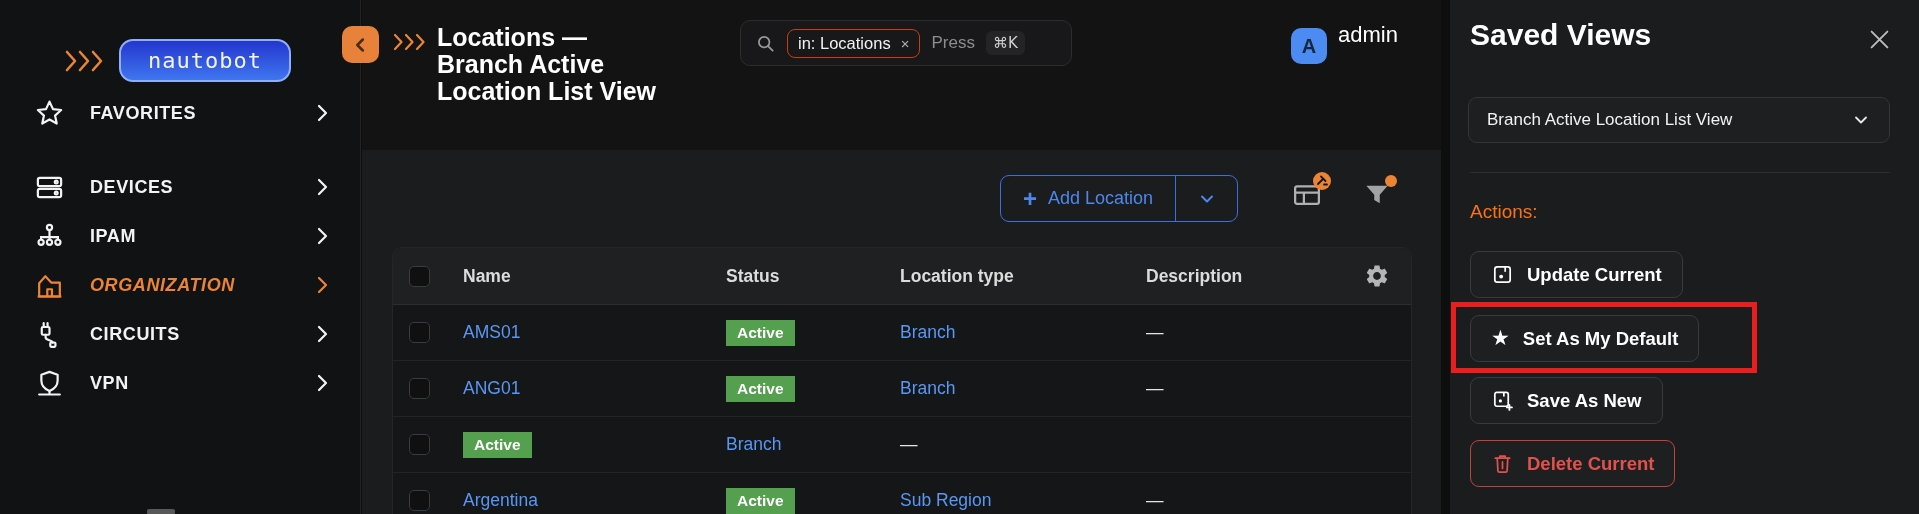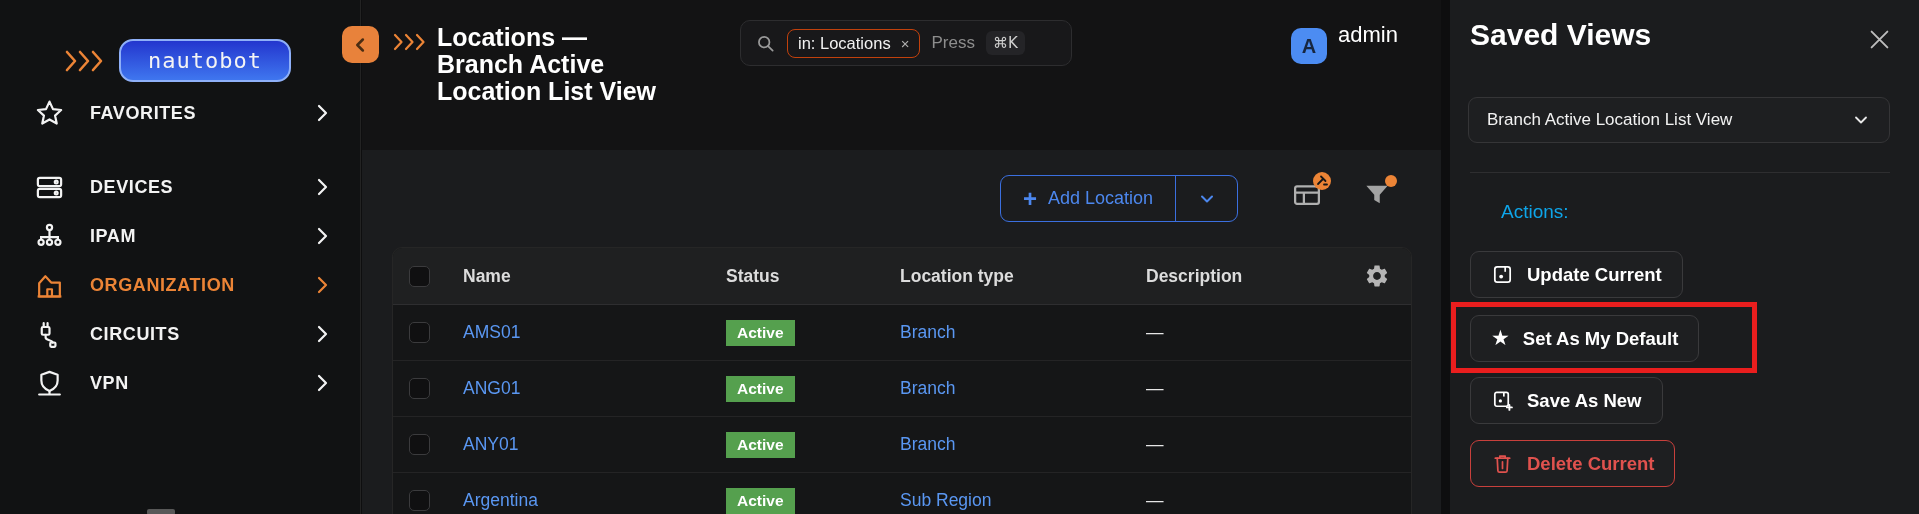--- a/index.html
+++ b/index.html
@@ -11,21 +11,21 @@
   .sidebar { position:absolute; left:0; top:0; width:361px; height:100%; background:#111213; border-right:1px solid #232323; }
   .logo { position:absolute; left:64px; top:27px; display:flex; align-items:center; gap:9px; cursor:pointer;margin-top:12px; }
   .logo-chevrons { color:#EC8436; }
   .logo-pill { display:flex; align-items:center; justify-content:center; width:172px; height:43px;
     border-radius:14px; border:2px solid #8fb0f8; background:linear-gradient(180deg,#2336CE 0%, #3F76EF 100%);
     font-family:"DejaVu Sans Mono", monospace; font-size:22px; color:#f4f4f4; letter-spacing:1px; }
   .nav-item { position:absolute; left:0; width:100%; height:48px; display:flex; align-items:center; padding-left:32px; color:#f3f3f3; cursor:pointer; }
   .nav-icon { width:34px; height:34px; display:flex; align-items:center; justify-content:center; }
   .nav-label { margin-left:24px; font-size:18px; font-weight:700; letter-spacing:.6px; }
   .nav-chev { position:absolute; right:26px; top:50%; transform:translateY(-50%); }
-  .nav-item.active { color:#EC8436; }
+  .nav-item.active { color:#EC8436;font-style:italic; }
   .partial-icon { position:absolute; left:147px; top:509px; width:28px; height:6px; background:#585858; border-radius:2px; }
 
   
   .collapse-btn { position:absolute; left:342px; top:26px; width:37px; height:37px; border:none; border-radius:10px;
     background:#E8823B; display:flex; align-items:center; justify-content:center; cursor:pointer; z-index:4; }
 
   
   .main-header { position:absolute; left:362px; top:0; width:1079px; height:150px; background:#131314; }
   .title-chevrons { position:absolute; left:31px; top:33px; color:#EC8436; }
   .page-title { position:absolute; left:75px; top:24px; width:260px; font-size:25px; line-height:1.08; font-weight:700; color:#fff; white-space:pre-line; }
@@ -65,21 +65,21 @@
   .gear-cell { display:flex; justify-content:center; cursor:pointer; }
 
   
   .panel { position:absolute; left:1450px; top:0; width:469px; height:100%; background:#1b1c1e; }
   .panel-title { position:absolute; left:20px; top:18px; font-size:30px; font-weight:700; color:#fff; }
   .panel-close { position:absolute; right:26px; top:26px; cursor:pointer; color:#bdbdbd; }
   .view-select { position:absolute; left:18px; top:97px; width:422px; height:46px; background:#1e1f21; border:1px solid #353537;
     border-radius:9px; display:flex; align-items:center; padding:0 18px; cursor:pointer; }
   .view-select-label { font-size:17px; color:#f2f2f2; flex:1; }
   .panel-divider { position:absolute; left:20px; top:172px; width:420px; height:1px; background:#2e2e30; }
-  .actions-label { position:absolute; left:20px; top:201px; font-size:19px; color:#0ea5e9;margin-left:31px; }
+  .actions-label { position:absolute; left:20px; top:201px; font-size:19px; color:#f97316; }
   .panel-btn { position:absolute; left:20px; height:47px; display:inline-flex; align-items:center; gap:13px; padding:0 20px;
     background:#1e1f21; border:1px solid #3a3a3c; border-radius:9px; color:#fff; font-size:18.5px; font-weight:600; cursor:pointer; white-space:nowrap; }
   .panel-btn.danger { border-color:#c8403c; color:#E0524E; }
   .star-glyph { font-size:21px; line-height:1; font-family:"DejaVu Sans", sans-serif; }
   .annotation-box { position:absolute; left:1451px; top:302px; width:306px; height:71px; border:5px solid #EA1E1E; z-index:10; pointer-events:none; }
 
   svg { display:block; }
 </style>
 </head>
 <body>
@@ -304,21 +304,20 @@
         <div class="checkbox"></div>
         <a class="cell-link">ANG01</a>
         <span class="badge">Active</span>
         <a class="cell-link">Branch</a>
         <span class="dash">—</span>
         <span></span>
       </div>
 
       <div class="t-row">
         <div class="checkbox"></div>
-        <a class="cell-link">ANY01</a>
         <span class="badge">Active</span>
         <a class="cell-link">Branch</a>
         <span class="dash">—</span>
         <span></span>
       </div>
 
       <div class="t-row">
         <div class="checkbox"></div>
         <a class="cell-link">Argentina</a>
         <span class="badge">Active</span>

